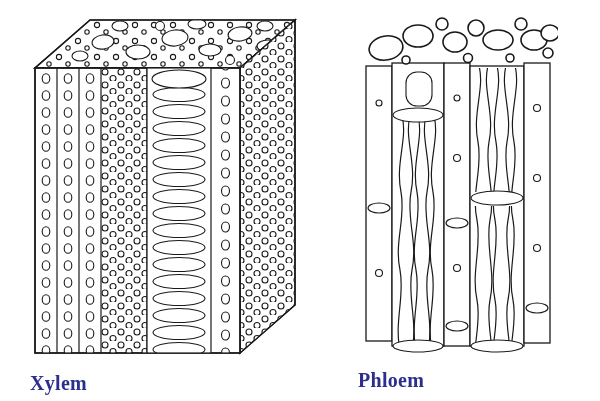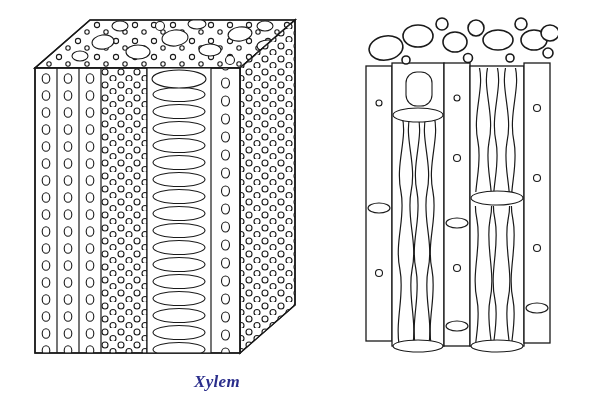--- a/index.html
+++ b/index.html
@@ -13,25 +13,24 @@
     width: 600px;
     height: 401px;
     background: var(--bg-color, #ffffff);
     overflow: hidden;
   }
   .fig { position: absolute; margin: 0; }
   .fig-xylem  { left: 25px;  top: 8px;  width: 310px; }
   .fig-phloem { left: 358px; top: 8px;  width: 200px; }
   .caption {
     position: absolute;
-    text-align: right;
+    text-align: left;
     font-family: "Liberation Serif", serif;
-    font-style: italic;
     font-weight: bold;
-    font-size: 17px;
+    font-size: 20px;
     color: var(--label-color, #2b2e8c);
     letter-spacing: 0.3px;
   }
   .cap-xylem  { left: 30px;  top: 372px; width: 210px; }
   .cap-phloem { left: 358px; top: 369px; width: 200px; }
 
   
   .w  { fill: #ffffff; stroke: var(--line-color, #1a1a1a); stroke-width: 1.3; }
   .wt { fill: #ffffff; stroke: var(--line-color, #1a1a1a); stroke-width: 1.6; }
   .ln { fill: none;    stroke: var(--line-color, #1a1a1a); stroke-width: 1.2; }
@@ -205,14 +204,15 @@
         <circle cx="163" cy="16" r="6" class="wt"></circle>
         <ellipse cx="176" cy="32" rx="13" ry="10" class="wt"></ellipse>
         <ellipse cx="192" cy="25" rx="9" ry="8" class="wt"></ellipse>
         <circle cx="48" cy="52" r="4" class="wt"></circle>
         <circle cx="110" cy="50" r="4.5" class="wt"></circle>
         <circle cx="152" cy="50" r="4" class="wt"></circle>
         <circle cx="190" cy="45" r="5" class="wt"></circle>
       </g>
     </svg>
   </figure>
+  <div class="caption cap-phloem">Phloem</div>
 
 </div>
 
 </body></html>

